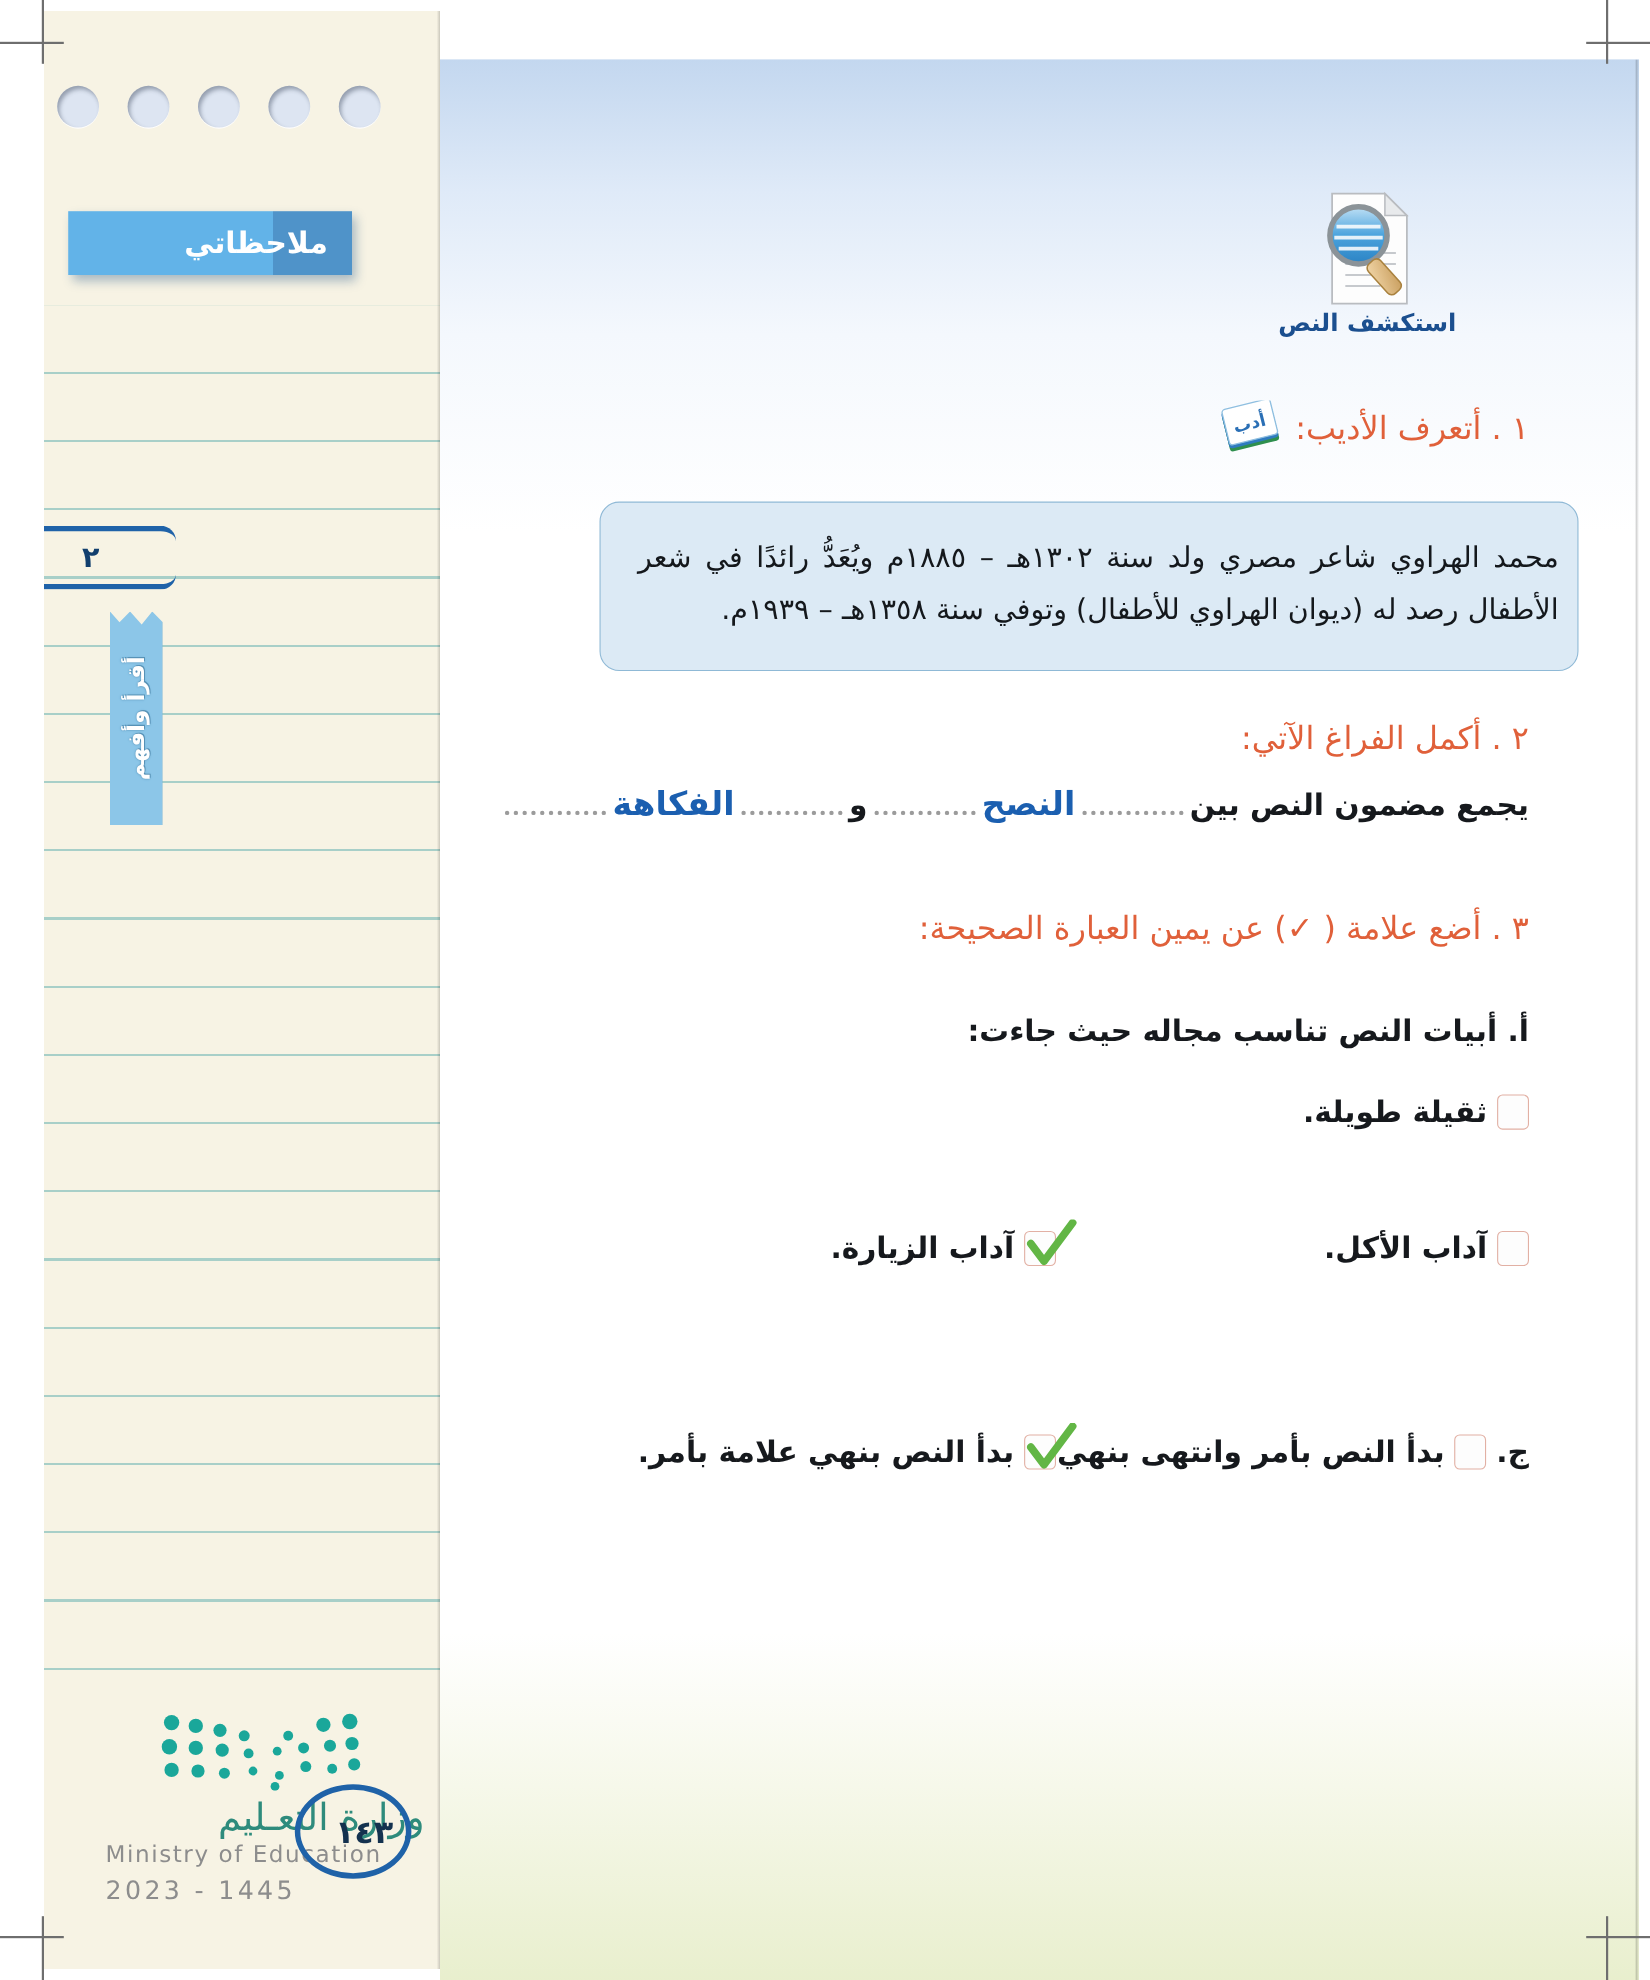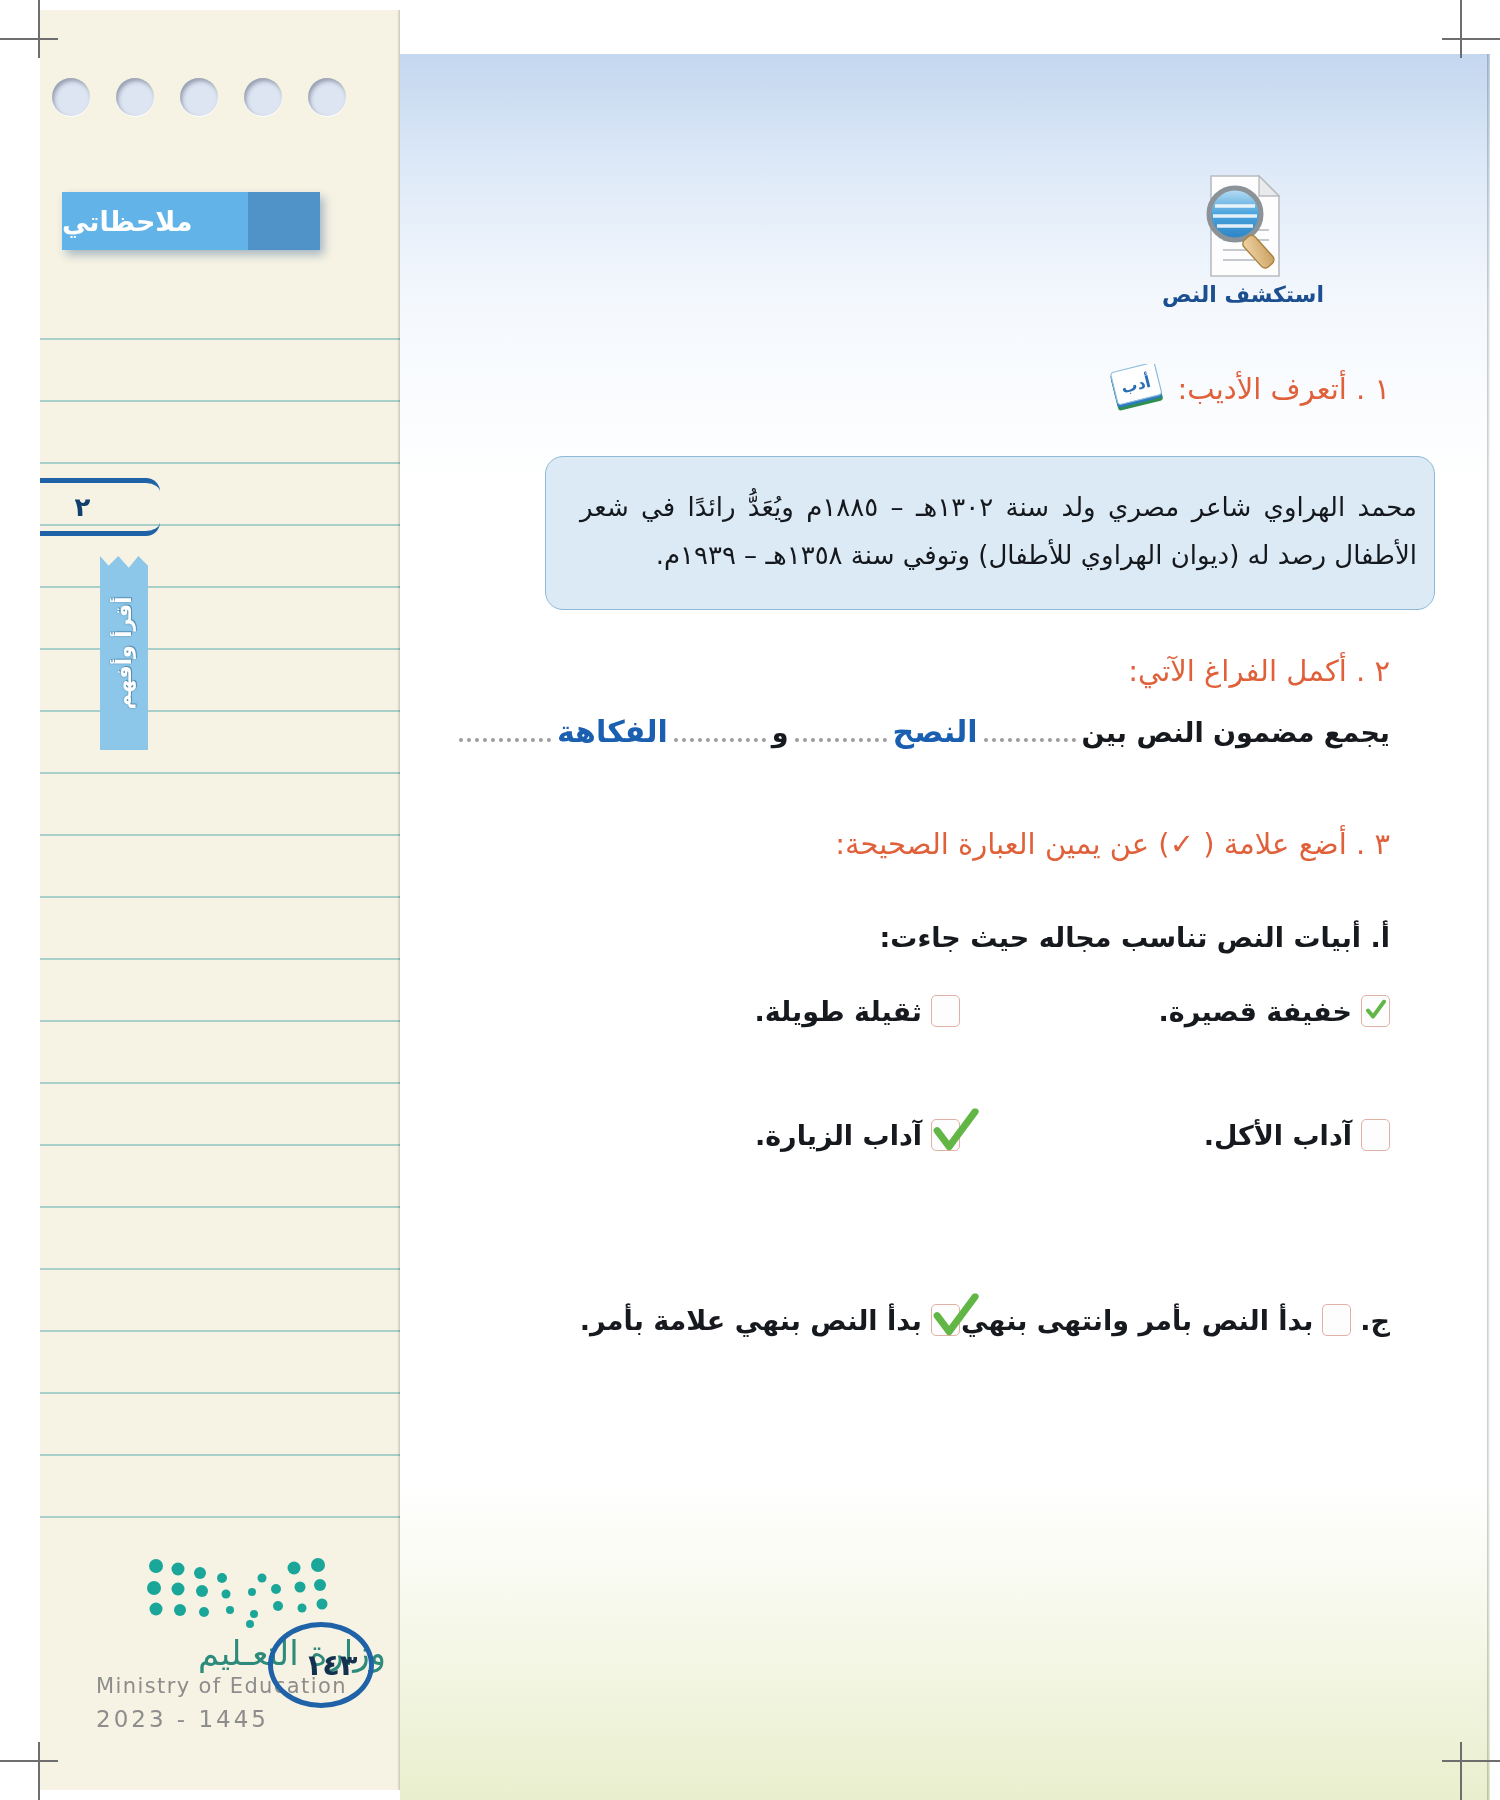--- a/index.html
+++ b/index.html
@@ -84,21 +84,21 @@
   #notes-banner {
     position: absolute;
     left: 22px;
     top: 182px;
     width: 258px;
     height: 58px;
     background: linear-gradient(to left, #4f93c9 0 28%, #62b3e8 28% 100%);
     box-shadow: 4px 5px 9px rgba(40,90,140,.38);
     display: flex;
     align-items: center;
-    justify-content: flex-end;
+    justify-content: flex-start;
     padding-right: 22px;
     box-sizing: border-box;
   }
   #notes-banner .label {
     color: #ffffff;
     font-size: 27px;
     font-weight: bold;
     letter-spacing: 2px;
   }
 
@@ -510,28 +510,20 @@
       <span class="dots"></span>
     </div>
 
     <div class="q-row" id="q3-row">
       <span class="q-text">٣ . أضع علامة ( ✓) عن يمين العبارة الصحيحة:</span>
     </div>
 
     <div class="mcq" id="mcq-a">
       <div class="stem">أ. أبيات النص تناسب مجاله حيث جاءت:</div>
       <div class="options">
-        <div class="opt first">
-          <span class="chk">
-            <svg class="tick" width="22" height="22" viewBox="0 0 22 22">
-              <path d="M3 11 L8 17 L19 2" fill="none" stroke="#62b645" stroke-width="4" stroke-linecap="round" stroke-linejoin="round"></path>
-            </svg>
-          </span>
-          <span>خفيفة قصيرة.</span>
-        </div>
         <div class="opt">
           <span class="chk"></span>
           <span>ثقيلة طويلة.</span>
         </div>
       </div>
     </div>
 
     <div class="mcq" id="mcq-b">
       <div class="options">
         <div class="opt first">

